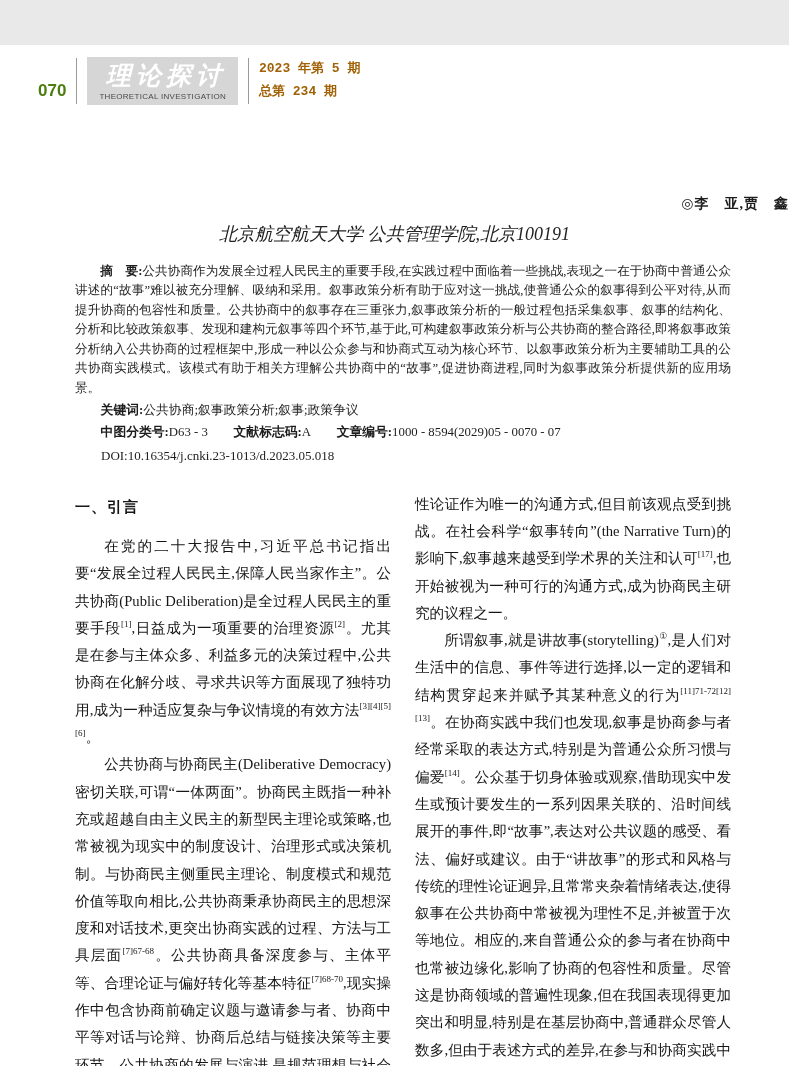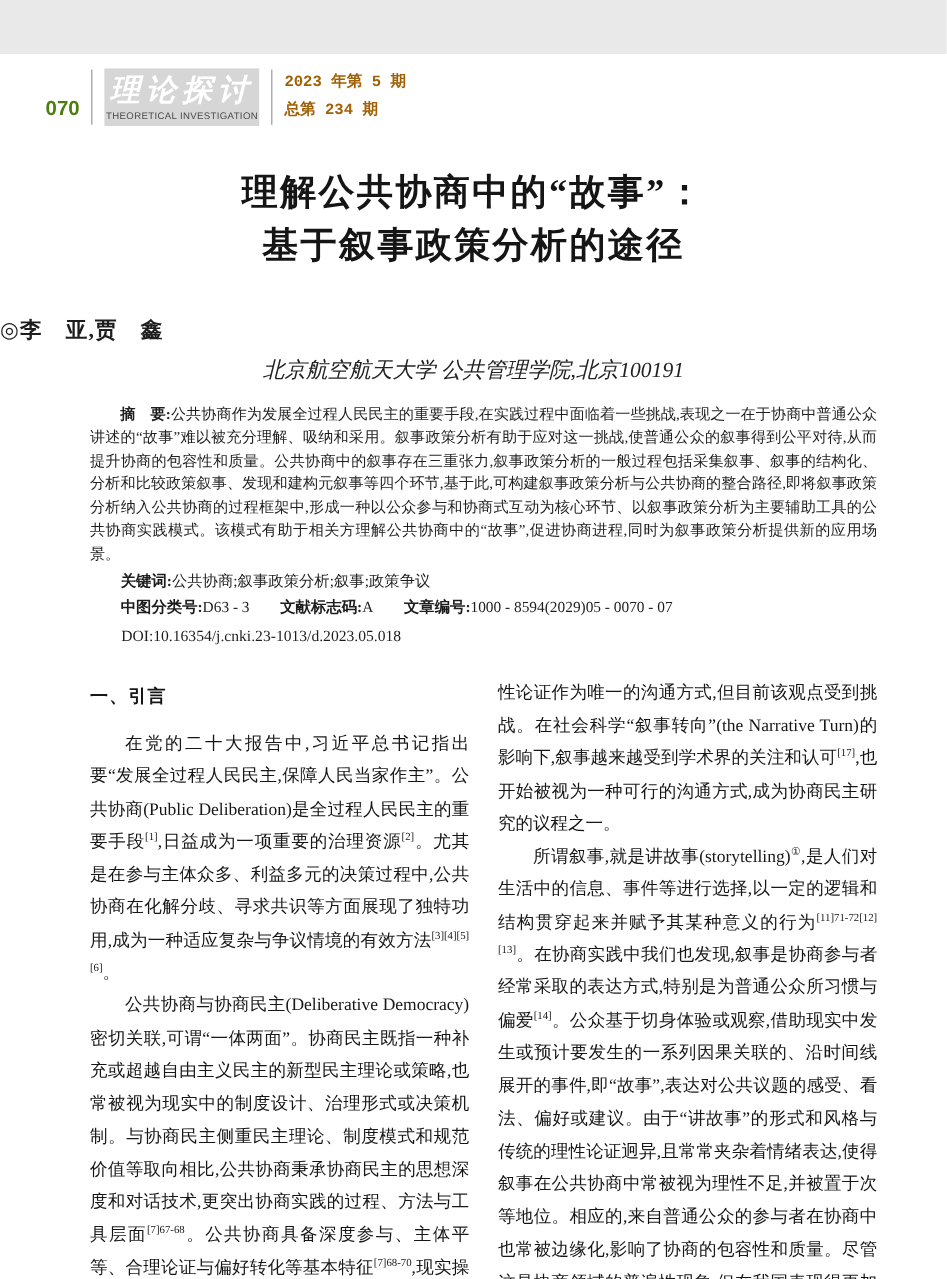--- a/index.html
+++ b/index.html
@@ -12,40 +12,40 @@
   }
   .top-strip { height:45px; background:#e9e9e9; }
 
   
   .journal-header { display:flex; align-items:center; margin:12px 0 0 38px; }
   .page-num {
     font-family:"Liberation Sans",sans-serif; font-weight:bold;
     font-size:17px; color:#4d7c0f; align-self:flex-end; margin-bottom:4px;
   }
   .vline { width:1px; background:#9a9a9a; height:46px; margin:0 10px; }
-  .logo-box { background:#d6d6d6; padding:5px 1px 4px; text-align:center; }
+  .logo-box { background:#d6d6d6; padding:5px 12px 4px; text-align:right; }
   .logo-cn {
     color:#ffffff; font-size:25px; font-weight:bold; font-style:italic;
     letter-spacing:5px; line-height:1.1; white-space:nowrap;
   }
   .logo-en {
     color:#4a4a4a; font-size:8px; letter-spacing:0.3px;
     font-family:"Liberation Sans",sans-serif; margin-top:2px; white-space:nowrap;
   }
   .issue-info {
     font-family:Liberation Mono, monospace; font-weight:bold;
     font-size:13px; color:#a16207; line-height:1.75;
   }
 
   
   .article-title {
     text-align:center; font-size:30px; font-weight:bold;
     line-height:44px; margin:34px 0 0; letter-spacing:2px; color:#151515;
   }
-  .authors-line { text-align:left; font-size:18px; font-weight:bold; margin-top:36px; letter-spacing:1px; }
+  .authors-line { text-align:right; font-size:14px; font-weight:bold; margin-top:12px; letter-spacing:1px; }
   .affil-line { text-align:center; font-size:18px; margin-top:9px; font-style:italic; color:#222; }
 
   
   .front { margin:16px 58px 0 75px; }
   .abstract-p {
     margin:0; font-size:12.6px; line-height:19.6px;
     text-align:justify; text-indent:2em; color:#1f1f1f;
   }
   .front-line { margin:0; font-size:12.8px; line-height:22px; text-indent:2em; }
   .front b { font-weight:bold; }
@@ -76,22 +76,21 @@
     <div class="logo-en">THEORETICAL INVESTIGATION</div>
   </div>
   <div class="vline"></div>
   <div class="issue-info">
     <div>2023 年第 5 期</div>
     <div>总第 234 期</div>
   </div>
 </header>
 
 <h1 class="article-title">
-  <span>理解公共协商中的“故事”：</span><br>
-  <span>基于叙事政策分析的途径</span>
+  <br>
 </h1>
 
 <div class="authors-line">◎李　亚,贾　鑫</div>
 <div class="affil-line">北京航空航天大学 公共管理学院,北京100191</div>
 
 <div class="front">
   <p class="abstract-p"><b>摘　要:</b><span>公共协商作为发展全过程人民民主的重要手段,在实践过程中面临着一些挑战,表现之一在于协商中普通公众讲述的“故事”难以被充分理解、吸纳和采用。叙事政策分析有助于应对这一挑战,使普通公众的叙事得到公平对待,从而提升协商的包容性和质量。公共协商中的叙事存在三重张力,叙事政策分析的一般过程包括采集叙事、叙事的结构化、分析和比较政策叙事、发现和建构元叙事等四个环节,基于此,可构建叙事政策分析与公共协商的整合路径,即将叙事政策分析纳入公共协商的过程框架中,形成一种以公众参与和协商式互动为核心环节、以叙事政策分析为主要辅助工具的公共协商实践模式。该模式有助于相关方理解公共协商中的“故事”,促进协商进程,同时为叙事政策分析提供新的应用场景。</span></p>
   <p class="front-line"><b>关键词:</b><span>公共协商;叙事政策分析;叙事;政策争议</span></p>
   <p class="front-line"><b>中图分类号:</b><span>D63 - 3</span><span class="gap2"></span><b>文献标志码:</b><span>A</span><span class="gap2"></span><b>文章编号:</b><span>1000 - 8594(2029)05 - 0070 - 07</span></p>
   <p class="doi-line">DOI:10.16354/j.cnki.23-1013/d.2023.05.018</p>

